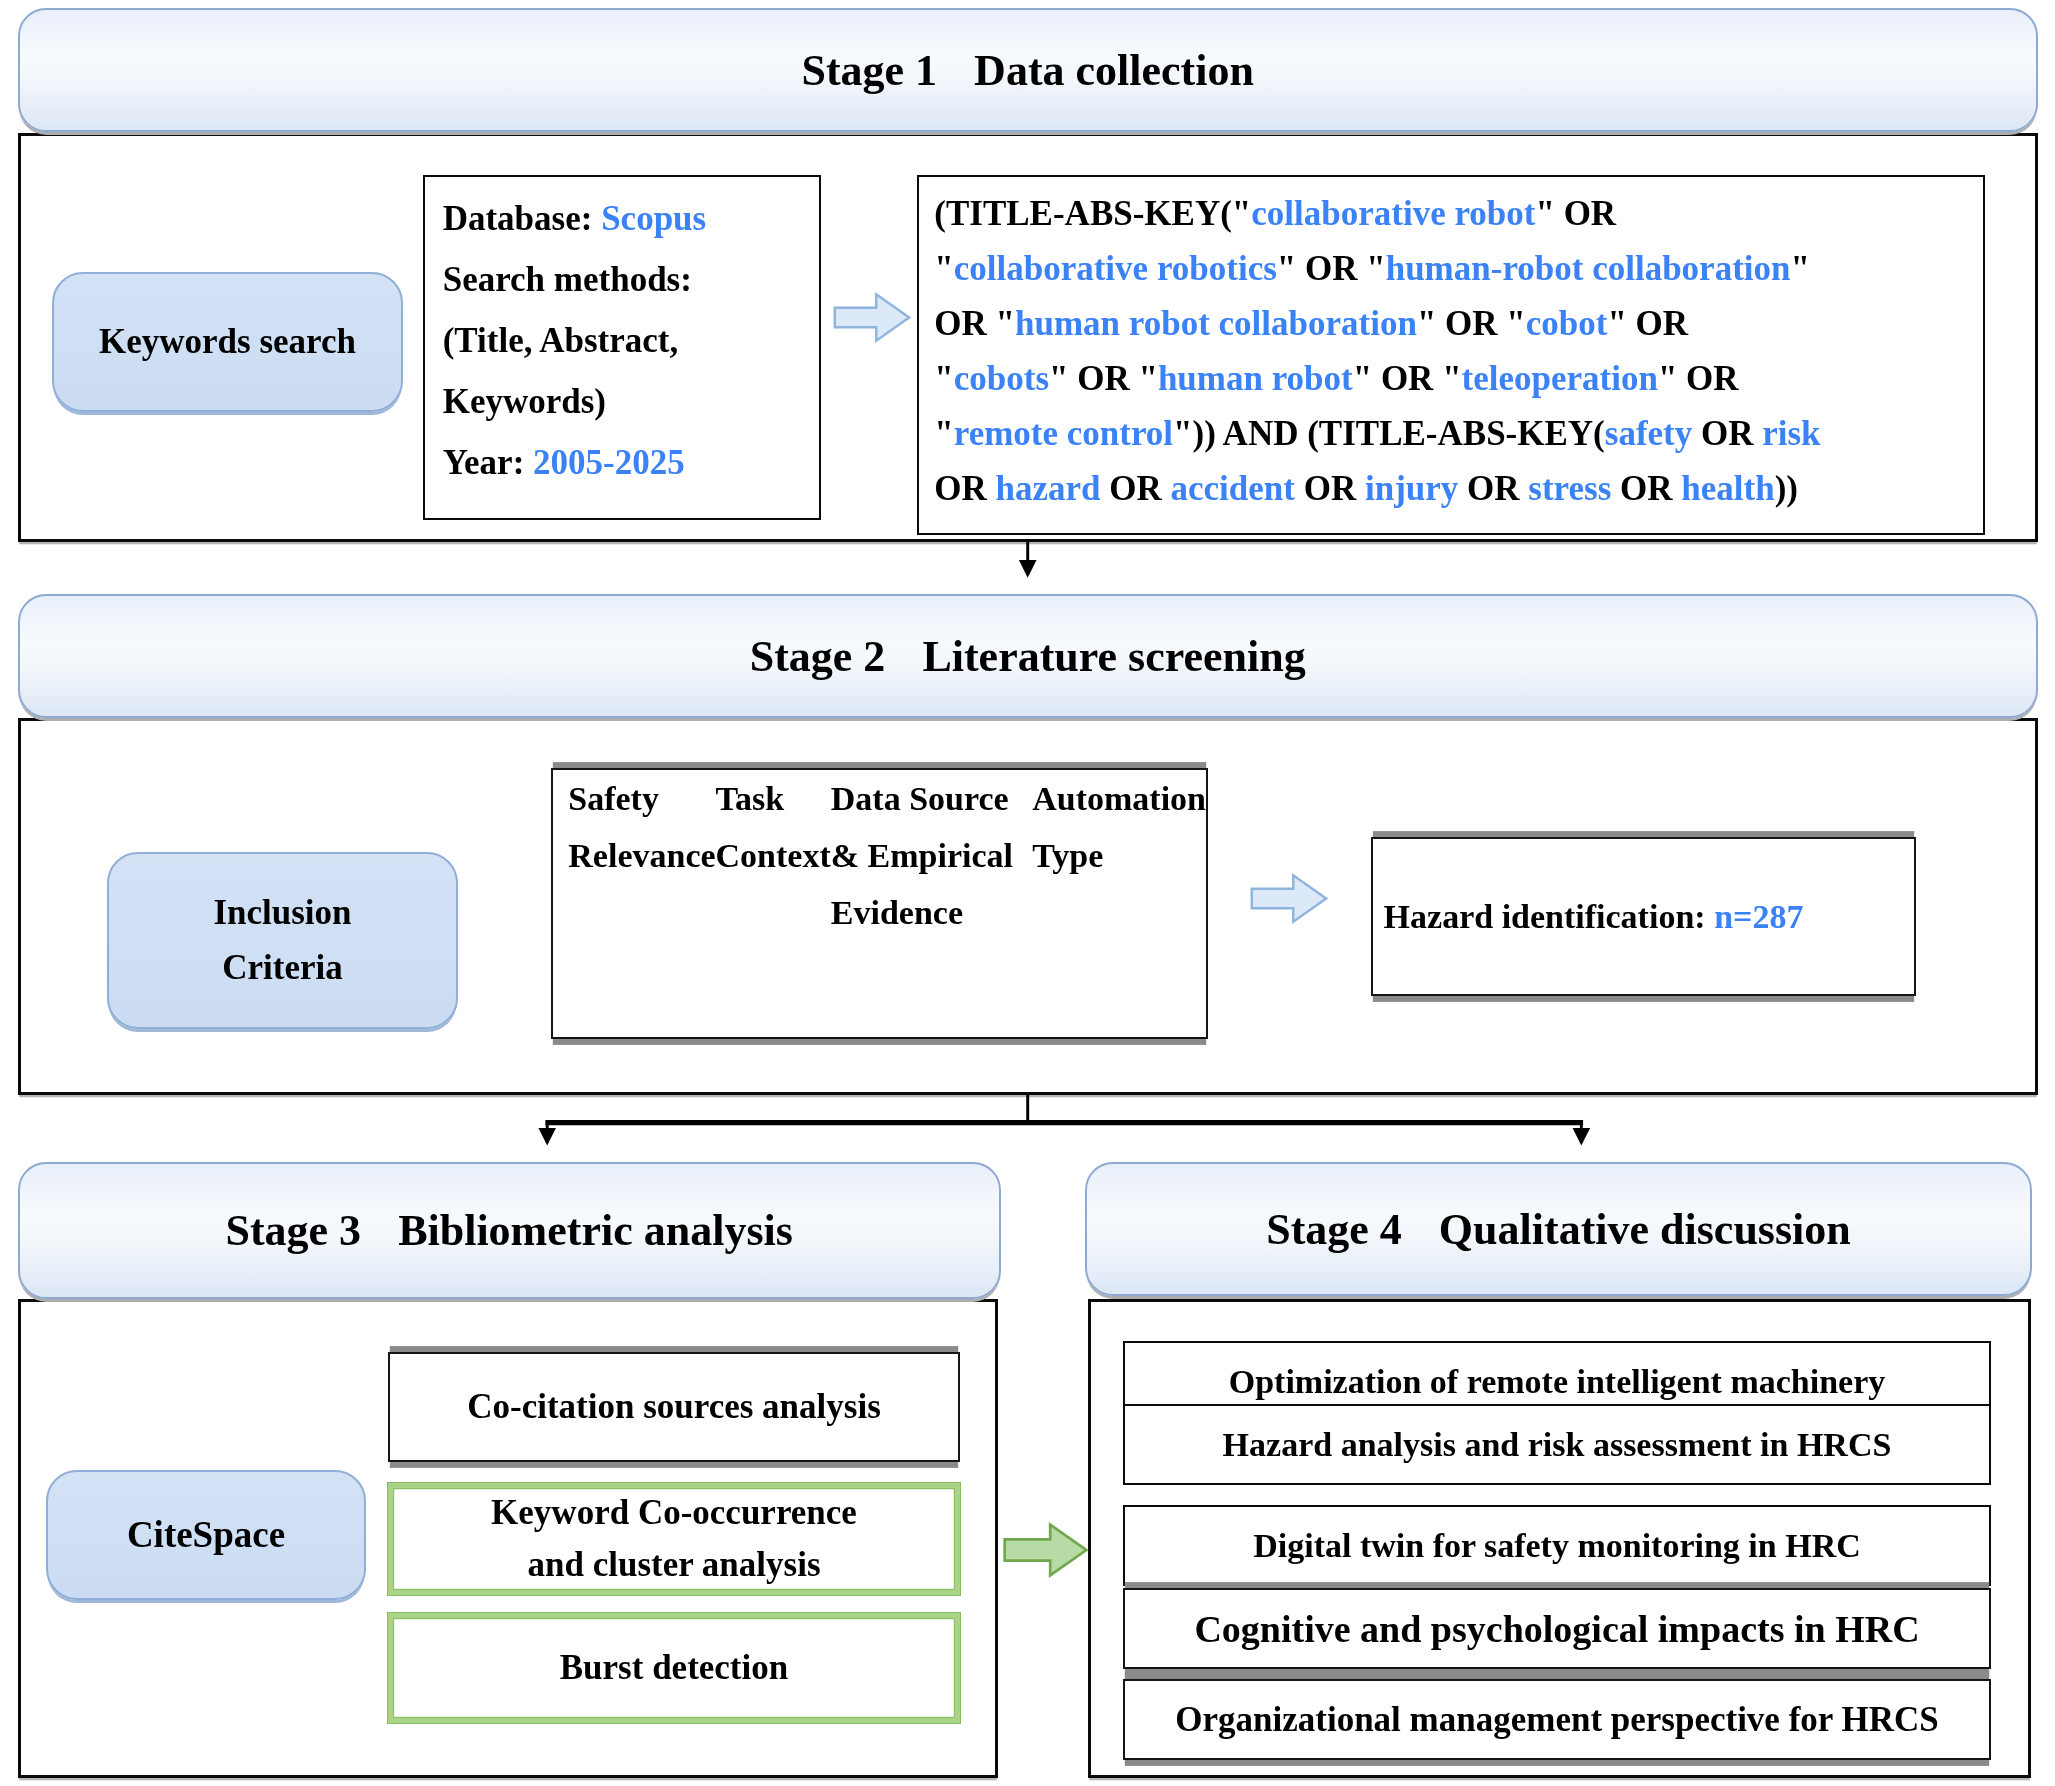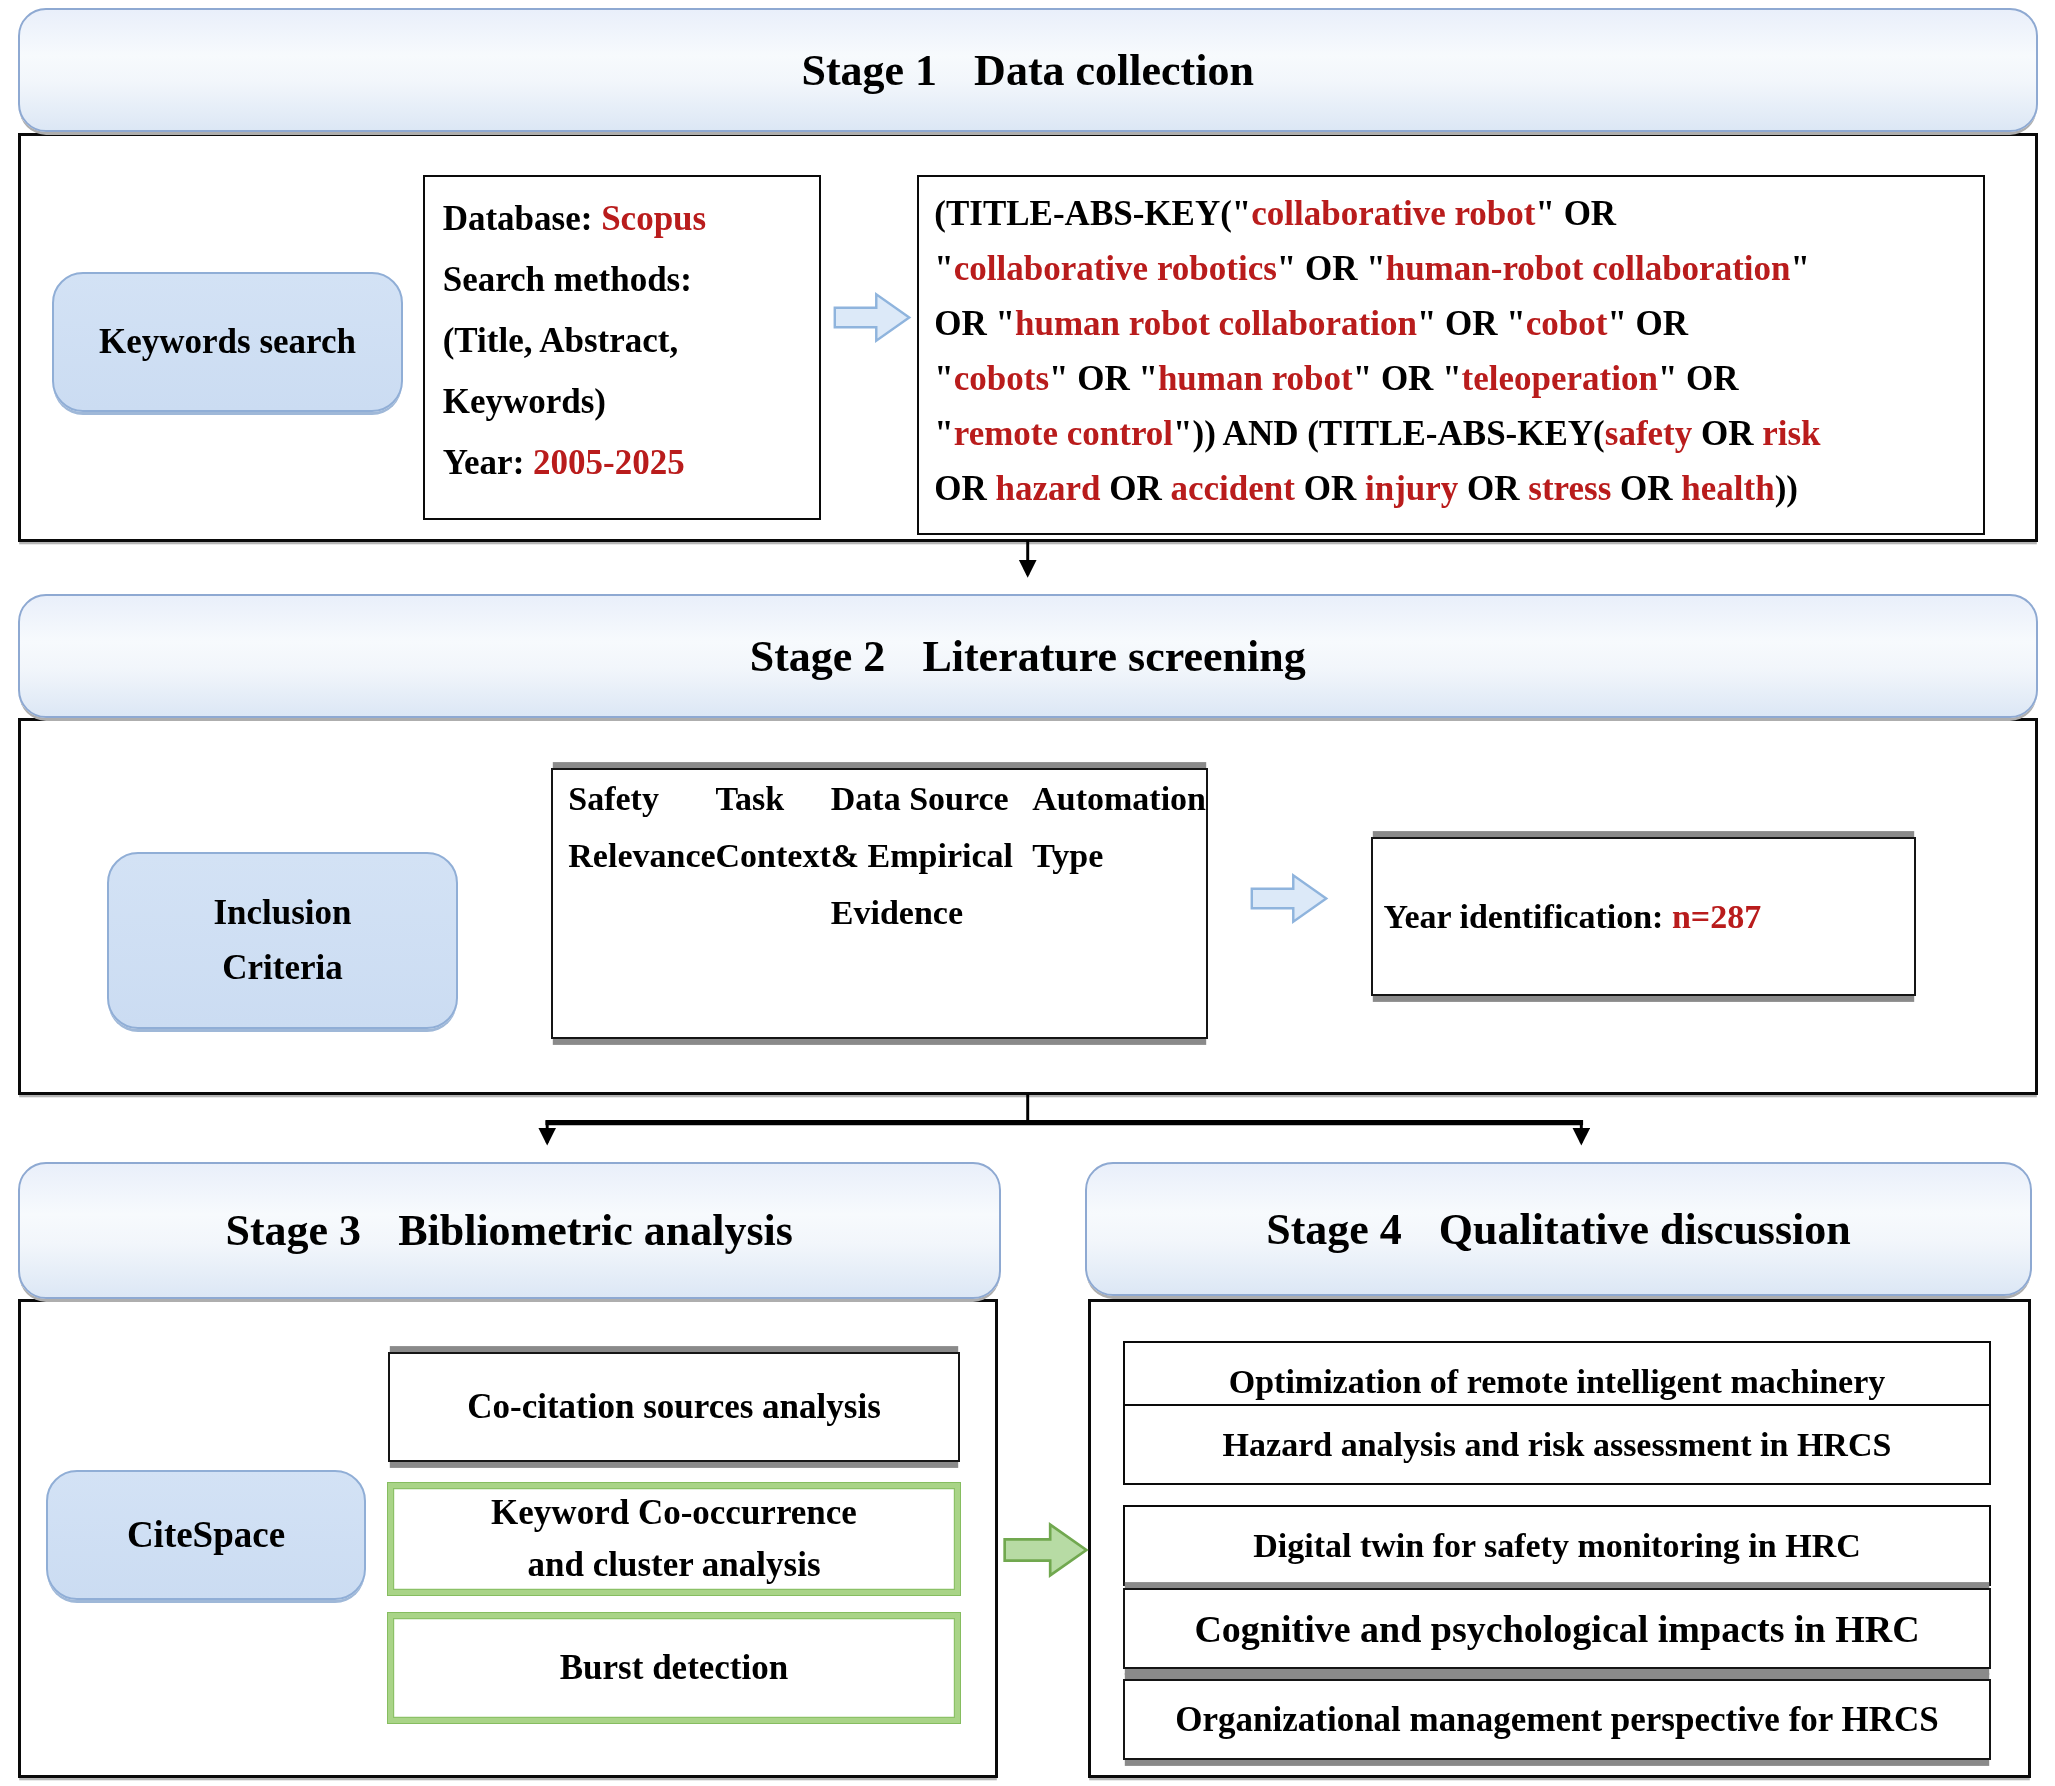--- a/index.html
+++ b/index.html
@@ -37,21 +37,21 @@
   }
   
   .greenbox{
     border:5.9px solid #a9d487;outline:1.2px solid #86bd60;background:#fff;z-index:4;
     box-shadow:inset 0 0 0 1.2px #8cc167;
     display:flex;flex-direction:column;align-items:center;justify-content:center;
     text-align:center;font-size:35px;line-height:1.5;
   }
   .vcenter{display:flex;flex-direction:row;justify-content:center;}
   .hcenter{display:flex;align-items:center;justify-content:center;text-align:center;}
-  .red{color:#b91c1c;}
+  .red{color:#3b82f6;}
   .seglines div{white-space:pre-wrap;}
   #query-box{font-size:35px;line-height:55px;padding:9.4px 15.3px;}
   #db-box{font-size:35px;line-height:61px;padding:10.6px 17.7px;}
   #crit-box{font-size:34px;line-height:57px;padding-left:15.3px;}
   #final-box{font-size:34px;padding-left:10.6px;display:flex;align-items:center;}
   svg.connector{position:absolute;left:0;top:0;z-index:2;}
   .flow-arrow{z-index:5;}
 </style>
 </head>
 <body>
@@ -118,21 +118,21 @@
     <div>Task Context</div>
     <div>Data Source &amp; Empirical Evidence</div>
     <div>Automation Type</div>
   </div>
 
   <svg class="abs flow-arrow" style="left:1247px;top:868px;" width="84" height="61" viewBox="0 0 130 100">
     <path d="M4 34 H72 V12 L126 50 L72 88 V66 H4 Z" fill="#dce9f8" stroke="#8fb4dd" stroke-width="4"></path>
   </svg>
 
   <div id="final-box" class="abs bar3d seglines" style="left:1371px;top:837px;width:545px;height:159px;">
-      <div><span>Year identification: </span><span class="red">n=287</span></div>
+      <div><span>Hazard identification: </span><span class="red">n=287</span></div>
     </div>
 
   <div class="abs body-box" style="left:17.7px;top:1299px;width:980px;height:479px;"></div>
   <div class="abs hdr" style="left:17.7px;top:1162px;width:983px;height:137px;">
     <span class="num">Stage 3</span>
     <span>Bibliometric analysis</span>
   </div>
 
   <div class="abs bar3d hcenter" style="left:388px;top:1352px;width:572px;height:110px;font-size:35px;">
     <span>Co-citation sources analysis</span>

